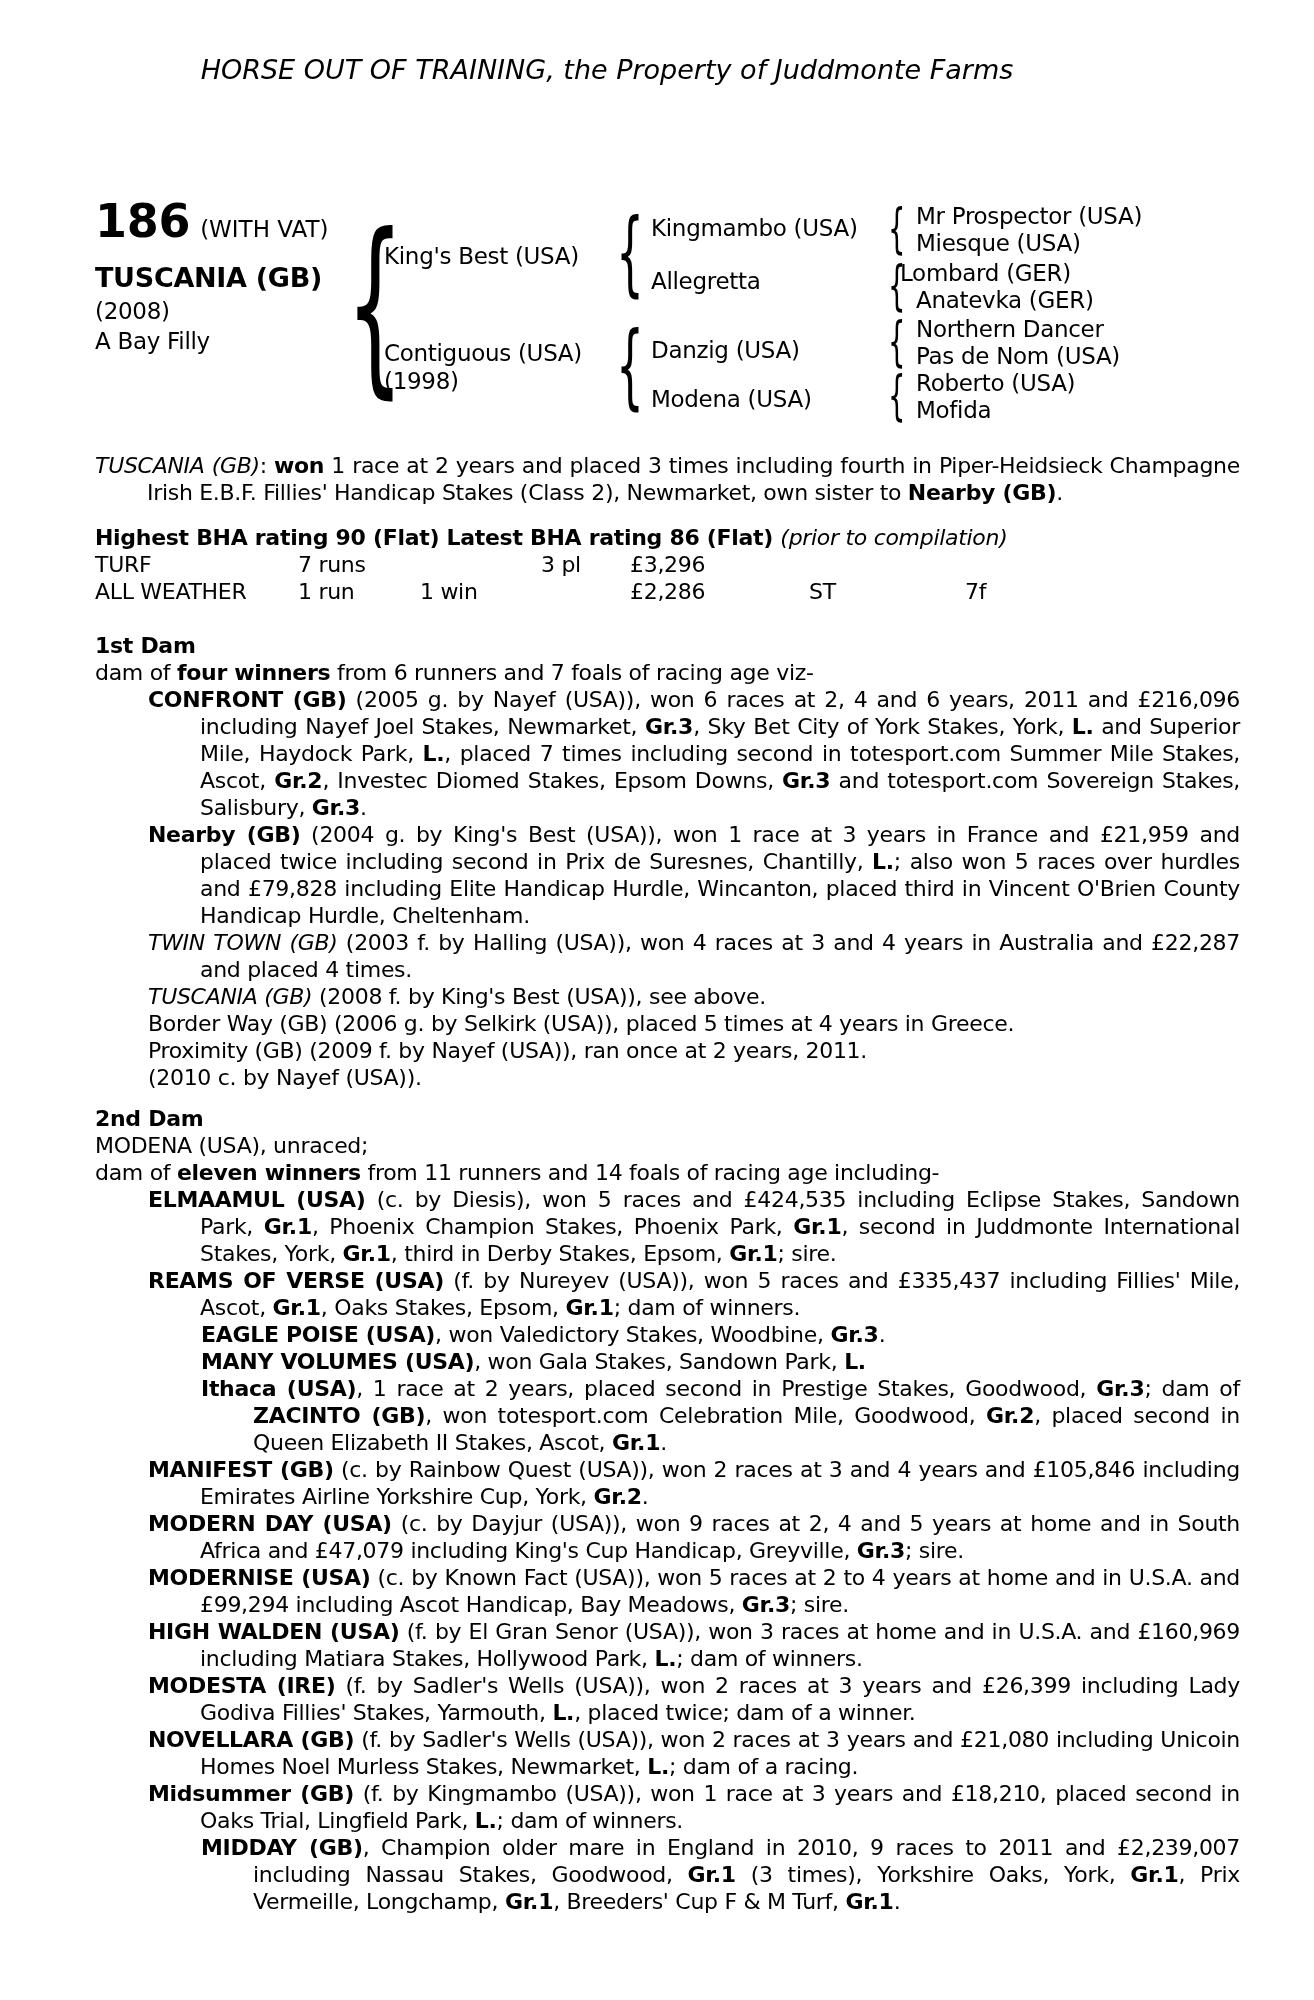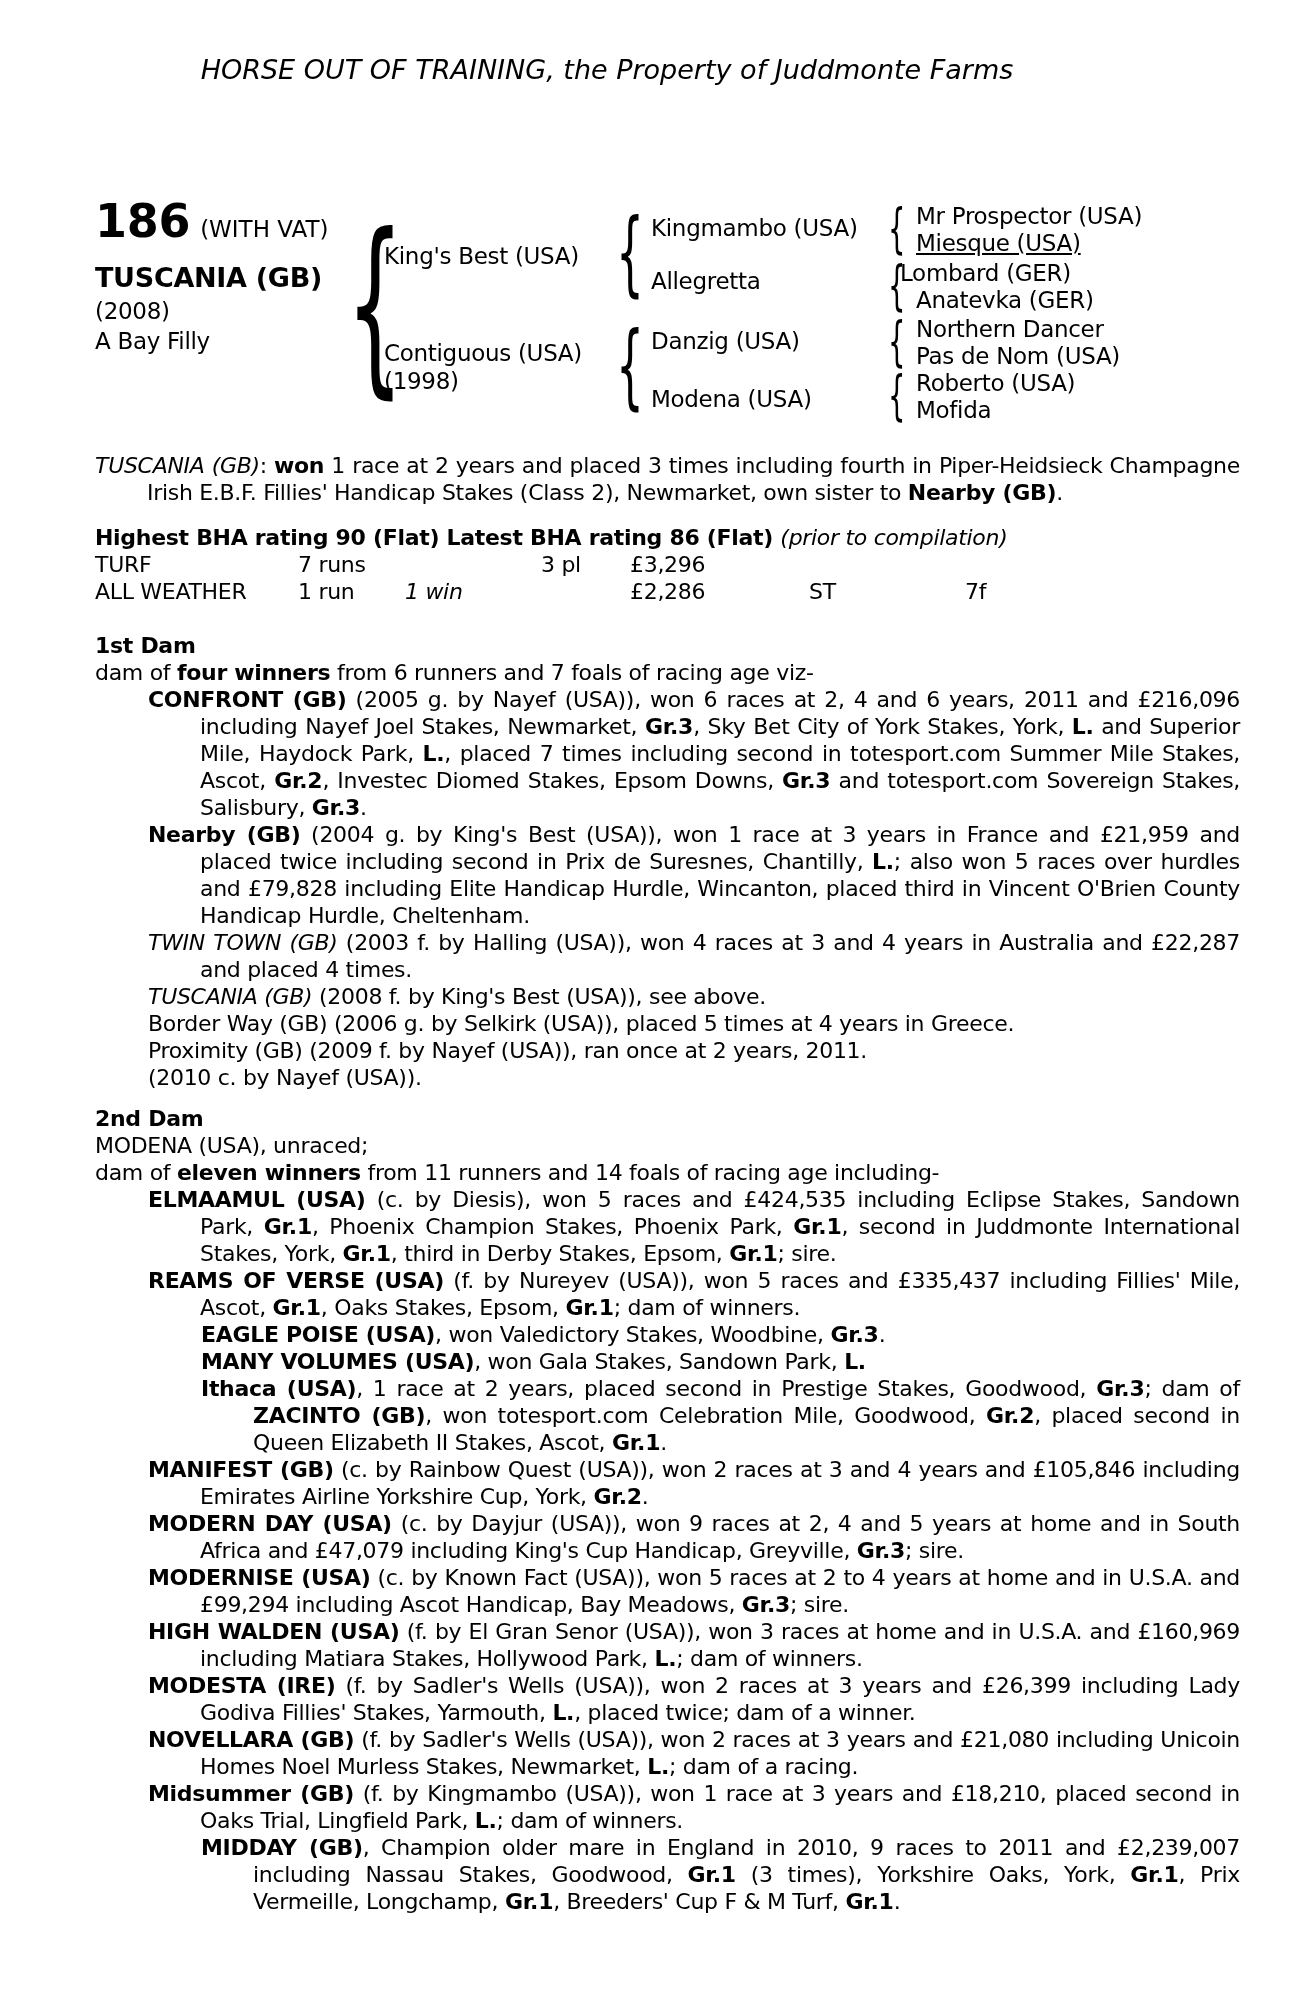--- a/index.html
+++ b/index.html
@@ -23,22 +23,22 @@
   .lot-num .vat{font-weight:400;font-size:23px;margin-left:10px;letter-spacing:0;}
   .horse-name{position:absolute;top:264px;left:95px;font-weight:700;font-size:27px;}
   .horse-year{position:absolute;top:298px;left:95px;font-size:23px;}
   .horse-desc{position:absolute;top:328px;left:95px;font-size:23px;}
 
   .ped{position:absolute;font-size:23px;line-height:27px;white-space:nowrap;}
   .ped-sire{top:243px;left:384px;}
   .ped-dam{top:340px;left:384px;}
   .ped-dam-year{top:368px;left:384px;}
   .gp0{top:215px;left:651px;} .gp1{top:268px;left:651px;}
-  .gp2{top:328px;left:651px;} .gp3{top:386px;left:651px;}
-  .gg0{top:203px;left:916px;} .gg1{top:230px;left:916px;text-decoration:underline;}
+  .gp2{top:337px;left:651px;} .gp3{top:386px;left:651px;}
+  .gg0{top:203px;left:916px;} .gg1{top:230px;left:916px;}
   .gg2{top:260px;left:900px;} .gg3{top:287px;left:916px;}
   .gg4{top:316px;left:916px;} .gg5{top:343px;left:916px;}
   .gg6{top:370px;left:916px;} .gg7{top:397px;left:916px;}
 
   .brace{position:absolute;font-weight:400;letter-spacing:0;
     transform-origin:left center;pointer-events:none;}
   .brace::before{content:"{";display:block;}
   .br-main{left:346px;top:210px;font-size:182px;line-height:188px;transform:scale(.5,1.05);}
   .br-sire{left:616px;top:208px;font-size:88px;line-height:92px;transform:scale(.5,1.05);}
   .br-dam {left:616px;top:320px;font-size:88px;line-height:92px;transform:scale(.5,1.05);}
@@ -50,21 +50,21 @@
   .content{margin:0 74px 0 95px;width:1145px;}
   .jus{text-align:justify;}
   .p-hang{padding-left:52px;text-indent:-52px;}
   .e1{padding-left:105px;text-indent:-52px;}
   .e2{padding-left:158px;text-indent:-52px;}
   .race-record{margin-bottom:18px;}
   .bha-line{font-size:22px;}
   .stats{position:relative;height:54px;margin-bottom:27px;}
   .stats span{position:absolute;white-space:nowrap;}
   .srow0{top:0;} .srow1{top:27px;}
-  .c0{left:0;} .c1{left:203px;} .c2{left:310px;font-style:italic;} .c3{left:446px;}
+  .c0{left:0;} .c1{left:203px;} .c2{left:325px;} .c3{left:446px;}
   .c4{left:535px;} .c5{left:714px;} .c6{left:870px;}
   .dam-heading{font-weight:700;margin-top:14px;}
 </style>
 </head>
 <body>
 
 <div class="tophead">
   <div class="page-title">HORSE OUT OF TRAINING, the Property of Juddmonte Farms</div>
 
   <div class="lot-num">

